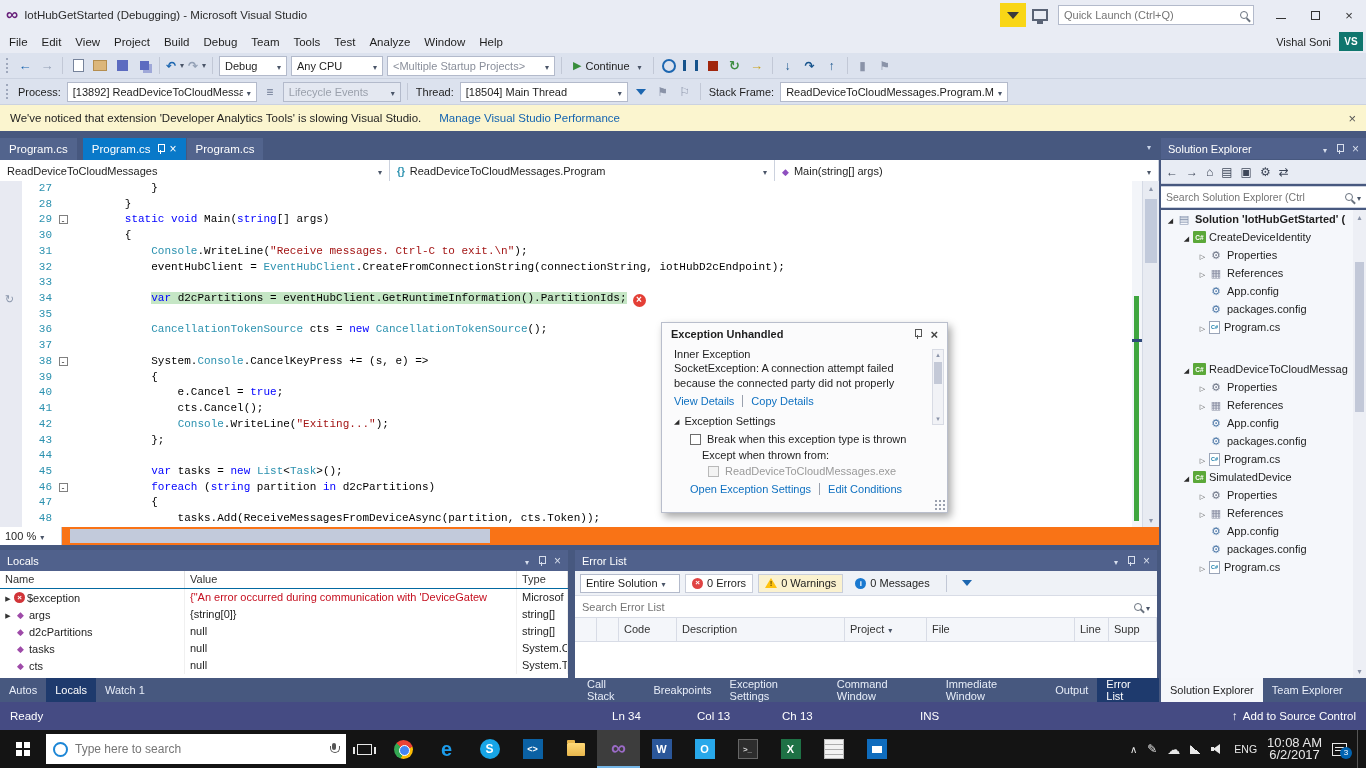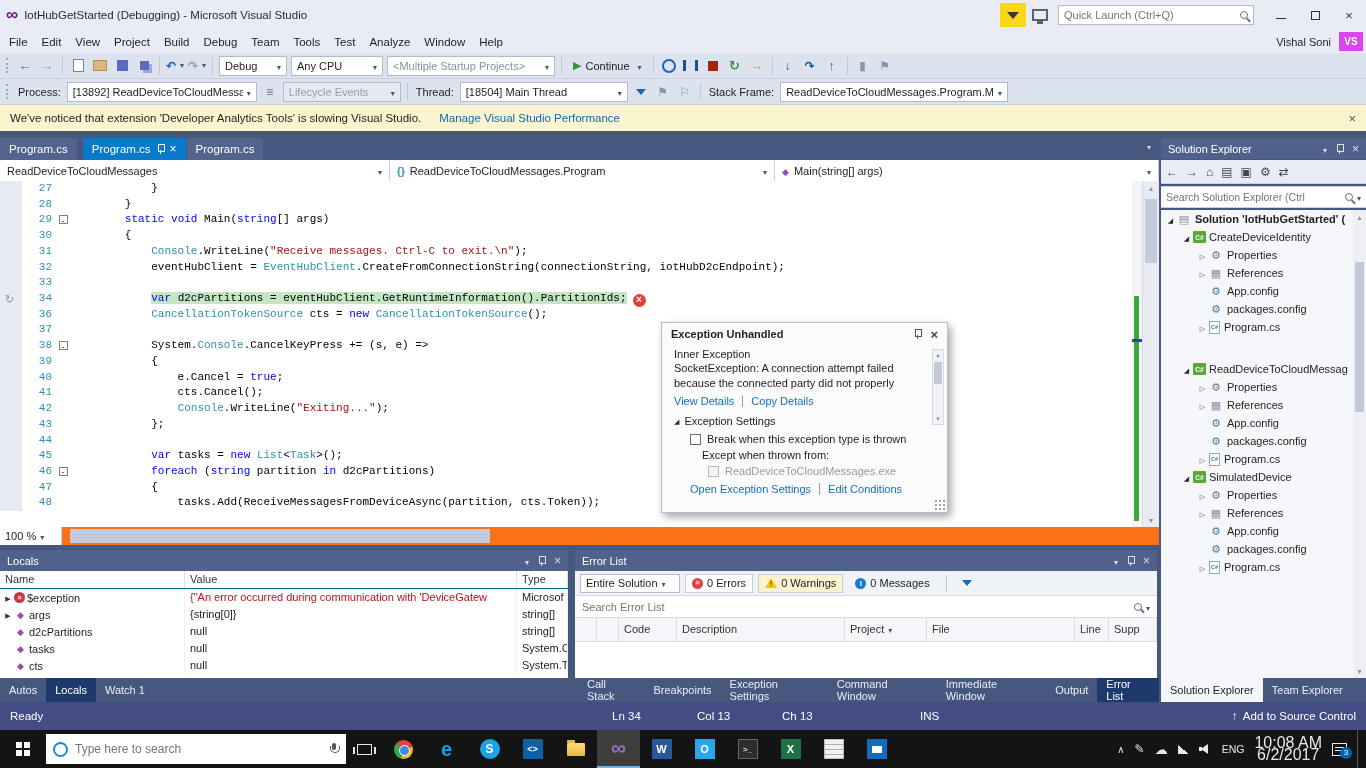--- a/index.html
+++ b/index.html
@@ -20,21 +20,21 @@
 .mag{width:8px;height:8px;border:1.5px solid #6A737F;border-radius:50%;position:relative;display:inline-block;flex:none}
 .mag::after{content:"";position:absolute;width:5px;height:1.5px;background:#6A737F;transform:rotate(45deg);right:-4px;bottom:-2px}
 .winbtn{width:34px;height:30px;display:flex;align-items:center;justify-content:center;color:#333;font-size:13px}
 .mini{width:10px;height:1px;background:#333;margin-top:6px}
 .maxi{width:9px;height:9px;border:1px solid #333}
 
 
 .menubar{position:absolute;top:30px;left:0;right:0;height:23px;background:#E9ECF4;display:flex;align-items:center;padding-left:2px}
 .menu-item{padding:3px 7px;font-size:11.5px;color:#1E1E1E}
 .mb-user{margin-left:auto;font-size:11px;color:#1E1E1E}
-.mb-badge{width:24px;height:19px;background:#d946ef;color:#fff;display:flex;align-items:center;justify-content:center;font-size:10px;font-weight:bold;margin:0 3px 0 8px}
+.mb-badge{width:24px;height:19px;background:#0f766e;color:#fff;display:flex;align-items:center;justify-content:center;font-size:10px;font-weight:bold;margin:0 3px 0 8px}
 
 
 .tbar{position:absolute;left:0;right:0;height:26px;background:#DCE2EE;display:flex;align-items:center;padding:0 4px;border-bottom:1px solid #CBD2E0}
 .t1{top:53px}.t2{top:79px}
 .grip{width:4px;height:15px;border-left:2px dotted #9FA8BC;margin:0 4px 0 2px}
 .sep{width:1px;height:17px;background:#C2C8D6;margin:0 4px}
 .ti{width:20px;height:20px;display:flex;align-items:center;justify-content:center;font-size:12px;margin:0 1px}
 .i-back::before{content:"←";color:#1C66B0;font-weight:bold;font-size:13px}
 .i-fwd::before{content:"→";color:#93A0B5;font-weight:bold;font-size:13px}
 .i-page::before{content:"";width:9px;height:11px;border:1px solid #76839B;background:#fff;display:block}
@@ -245,21 +245,21 @@
 .a-store::before{content:"";width:10px;height:7px;background:#fff}
 .tray{margin-left:auto;display:flex;align-items:center;height:100%;color:#E8E8E8;gap:10px;padding-right:4px}
 .t-up::before{content:"∧";font-size:10px}
 .t-pen::before{content:"✎";font-size:12px}
 .t-cloud::before{content:"☁";font-size:13px}
 .t-net{width:11px;height:9px;background:linear-gradient(to top right,#E8E8E8 49%,transparent 50%)}
 .t-vol{width:13px;height:10px;position:relative}
 .t-vol::before{content:"";position:absolute;left:0;top:3px;width:3px;height:4px;background:#E8E8E8}
 .t-vol::after{content:"";position:absolute;left:2px;top:0;width:0;height:0;border-top:5px solid transparent;border-bottom:5px solid transparent;border-right:7px solid #E8E8E8}
 .t-lang{font-size:10.5px}
-.t-clock{display:flex;flex-direction:column;align-items:center;font-size:16px;line-height:12.5px}
+.t-clock{display:flex;flex-direction:column;align-items:center;font-size:13px;line-height:12.5px}
 .t-ac{width:15px;height:13px;border:1px solid #E8E8E8;position:relative}
 .t-ac::before{content:"";position:absolute;left:2px;top:3px;right:2px;height:1px;background:#E8E8E8;box-shadow:0 3px 0 #E8E8E8}
 .acbadge{position:absolute;right:-6px;bottom:-4px;min-width:12px;height:12px;border-radius:50%;background:#0063B1;color:#fff;font-size:8px;display:flex;align-items:center;justify-content:center}
 .t-edge2{width:5px;height:100%;border-left:1px solid #555}
 
 
 .xpopup{position:absolute;left:661px;top:322px;width:287px;height:191px;background:#FBFBFC;border:1px solid #B9BECC;box-shadow:3px 4px 8px rgba(0,0,0,.35);font-size:11px;z-index:30}
 .xp-title{height:22px;display:flex;align-items:center;padding:0 9px;font-weight:bold;color:#1E1E1E}
 .xp-icons{margin-left:auto;display:flex;align-items:center;gap:9px}
 .pinb{width:7px;height:10px;position:relative;display:inline-block}
@@ -452,20 +452,21 @@
       <div class="editor">
         <div id="code-lines">
             <div class="cl"><span class="cl-ind"></span><span class="cl-num">27</span><span class="cl-fold"></span><span class="cl-code"><span>            }</span></span></div>
             <div class="cl"><span class="cl-ind"></span><span class="cl-num">28</span><span class="cl-fold"></span><span class="cl-code"><span>        }</span></span></div>
             <div class="cl"><span class="cl-ind"></span><span class="cl-num">29</span><span class="cl-fold"><span class="fold-box"></span></span><span class="cl-code"><span>        </span><span class="kw">static</span><span> </span><span class="kw">void</span><span> Main(</span><span class="kw">string</span><span>[] args)</span></span></div>
             <div class="cl"><span class="cl-ind"></span><span class="cl-num">30</span><span class="cl-fold"></span><span class="cl-code"><span>        {</span></span></div>
             <div class="cl"><span class="cl-ind"></span><span class="cl-num">31</span><span class="cl-fold"></span><span class="cl-code"><span>            </span><span class="ty">Console</span><span>.WriteLine(</span><span class="st">"Receive messages. Ctrl-C to exit.\n"</span><span>);</span></span></div>
             <div class="cl"><span class="cl-ind"></span><span class="cl-num">32</span><span class="cl-fold"></span><span class="cl-code"><span>            eventHubClient = </span><span class="ty">EventHubClient</span><span>.CreateFromConnectionString(connectionString, iotHubD2cEndpoint);</span></span></div>
             <div class="cl"><span class="cl-ind"></span><span class="cl-num">33</span><span class="cl-fold"></span><span class="cl-code"></span></div>
             <div class="cl"><span class="cl-ind"><span class="dbg-marker"></span></span><span class="cl-num">34</span><span class="cl-fold"></span><span class="cl-code"><span>            </span><span class="kw hl">var</span><span class=" hl"> d2cPartitions = eventHubClient.GetRuntimeInformation().PartitionIds;</span><span class="err-badge"></span></span></div>
+            <div class="cl"><span class="cl-ind"></span><span class="cl-num">35</span><span class="cl-fold"></span><span class="cl-code"></span></div>
             <div class="cl"><span class="cl-ind"></span><span class="cl-num">36</span><span class="cl-fold"></span><span class="cl-code"><span>            </span><span class="ty">CancellationTokenSource</span><span> cts = </span><span class="kw">new</span><span> </span><span class="ty">CancellationTokenSource</span><span>();</span></span></div>
             <div class="cl"><span class="cl-ind"></span><span class="cl-num">37</span><span class="cl-fold"></span><span class="cl-code"></span></div>
             <div class="cl"><span class="cl-ind"></span><span class="cl-num">38</span><span class="cl-fold"><span class="fold-box"></span></span><span class="cl-code"><span>            System.</span><span class="ty">Console</span><span>.CancelKeyPress += (s, e) =&gt;</span></span></div>
             <div class="cl"><span class="cl-ind"></span><span class="cl-num">39</span><span class="cl-fold"></span><span class="cl-code"><span>            {</span></span></div>
             <div class="cl"><span class="cl-ind"></span><span class="cl-num">40</span><span class="cl-fold"></span><span class="cl-code"><span>                e.Cancel = </span><span class="kw">true</span><span>;</span></span></div>
             <div class="cl"><span class="cl-ind"></span><span class="cl-num">41</span><span class="cl-fold"></span><span class="cl-code"><span>                cts.Cancel();</span></span></div>
             <div class="cl"><span class="cl-ind"></span><span class="cl-num">42</span><span class="cl-fold"></span><span class="cl-code"><span>                </span><span class="ty">Console</span><span>.WriteLine(</span><span class="st">"Exiting..."</span><span>);</span></span></div>
             <div class="cl"><span class="cl-ind"></span><span class="cl-num">43</span><span class="cl-fold"></span><span class="cl-code"><span>            };</span></span></div>
             <div class="cl"><span class="cl-ind"></span><span class="cl-num">44</span><span class="cl-fold"></span><span class="cl-code"></span></div>
             <div class="cl"><span class="cl-ind"></span><span class="cl-num">45</span><span class="cl-fold"></span><span class="cl-code"><span>            </span><span class="kw">var</span><span> tasks = </span><span class="kw">new</span><span> </span><span class="ty">List</span><span>&lt;</span><span class="ty">Task</span><span>&gt;();</span></span></div>

